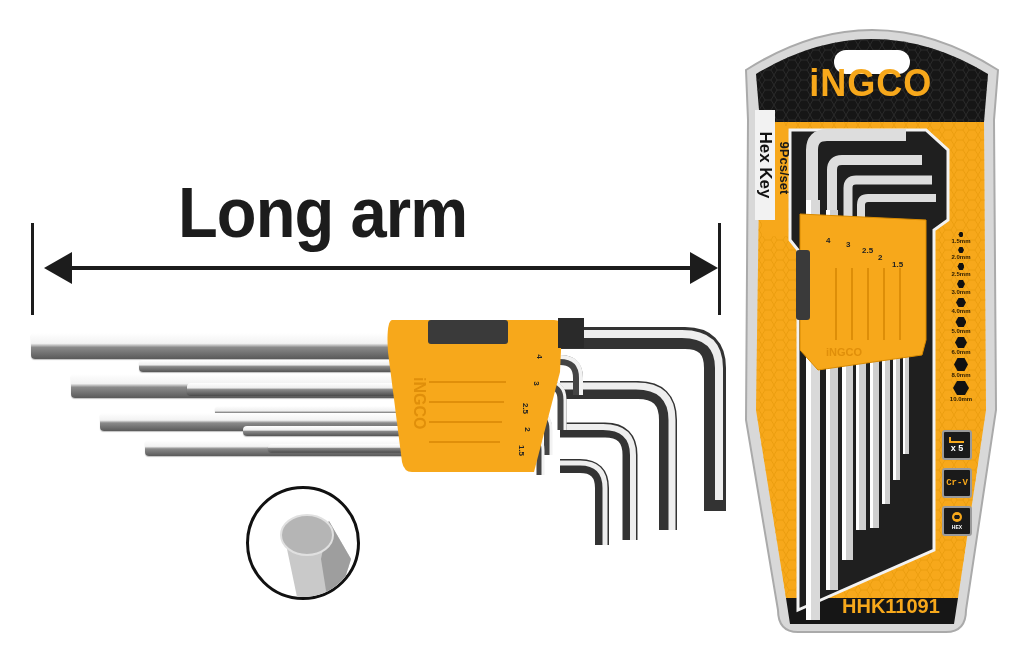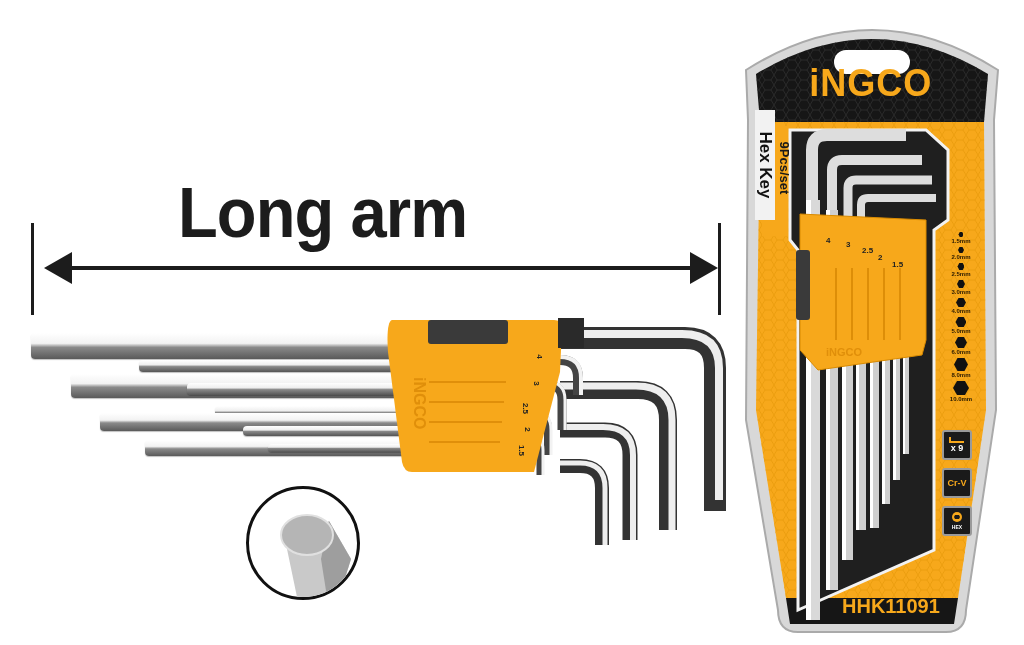--- a/index.html
+++ b/index.html
@@ -221,23 +221,23 @@
       <div class="hexdot" style="width:16px;height:14px;"></div>
       <div class="size-label">10.0mm</div>
     </div>
 </div>
 
 <div class="abs" style="left:942px; top:430px; display:flex; flex-direction:column; gap:8px;">
   <div class="spec-box">
     <svg width="16" height="6">
         <path d="M1,0 L1,5 L15,5" fill="none" stroke="#f7a81b" stroke-width="2"></path>
       </svg>
-    <span>x 9</span>
+    <span>x 5</span>
   </div>
-  <div class="spec-box" style="color:#f7a81b;">
+  <div class="spec-box" style="color:#f7a81b;font-family:Liberation Mono, monospace;">
     <span>Cr-V</span>
   </div>
   <div class="spec-box">
     <svg width="12" height="12">
         <circle cx="6" cy="5" r="5" fill="#f7a81b"></circle>
         <polygon points="4,3 8,3 9,5 8,7 4,7 3,5" fill="#1a1a1a"></polygon>
       </svg>
     <span style="font-size:5px;">HEX</span>
   </div>
 </div>

